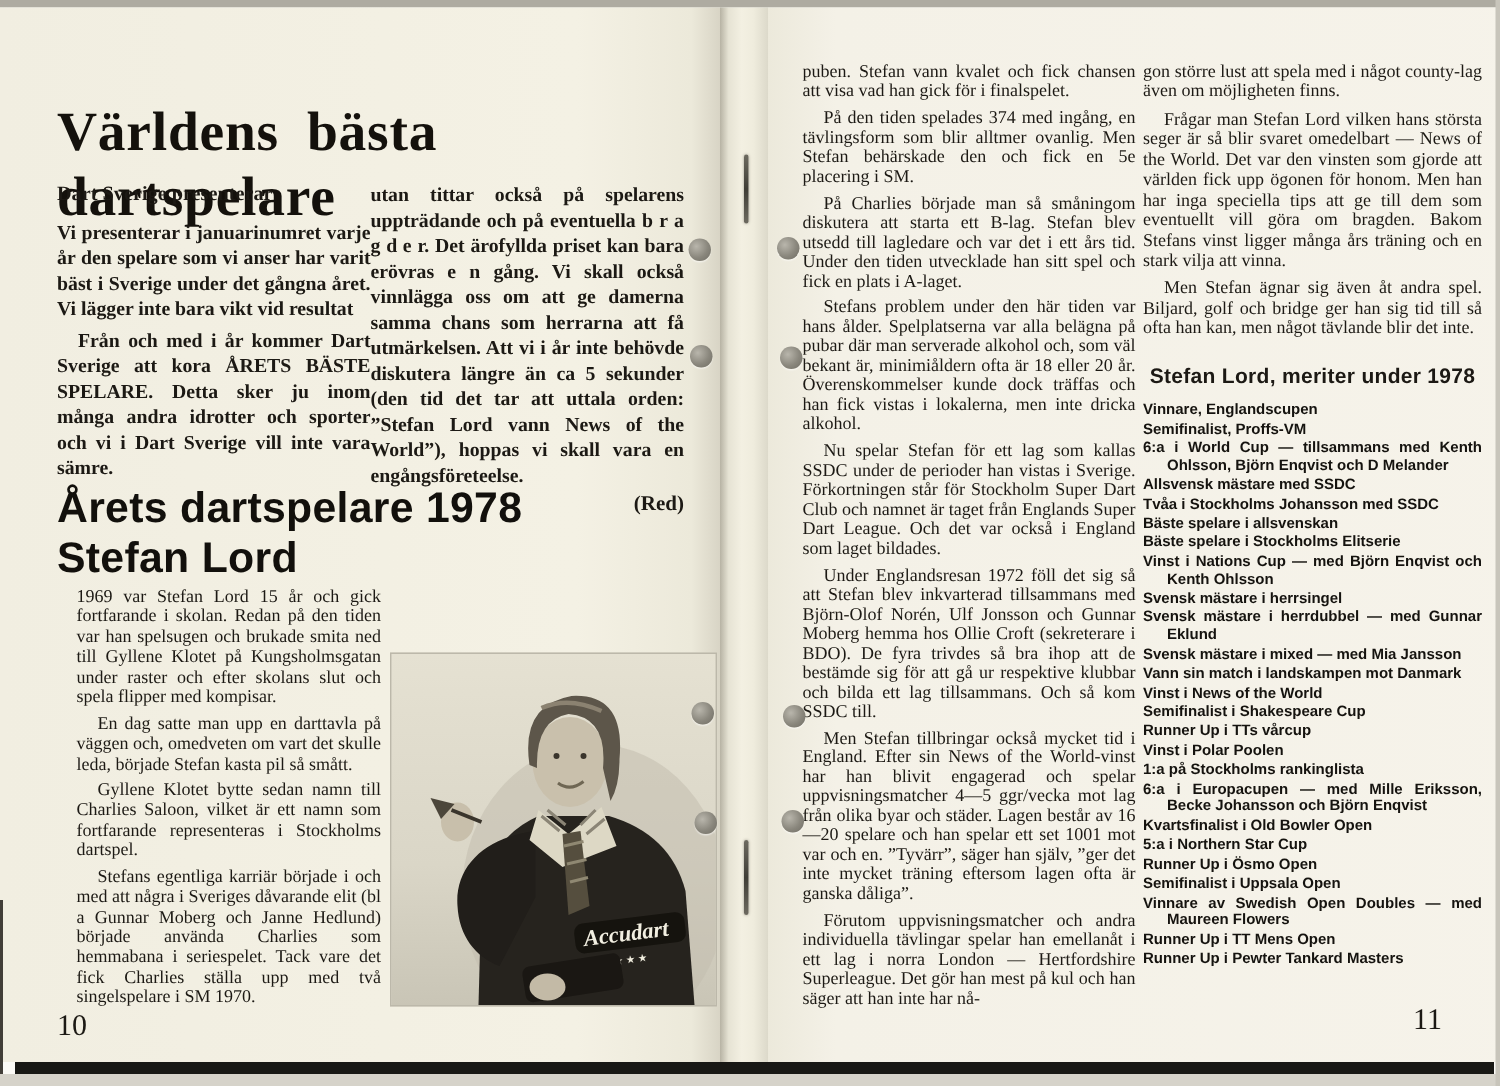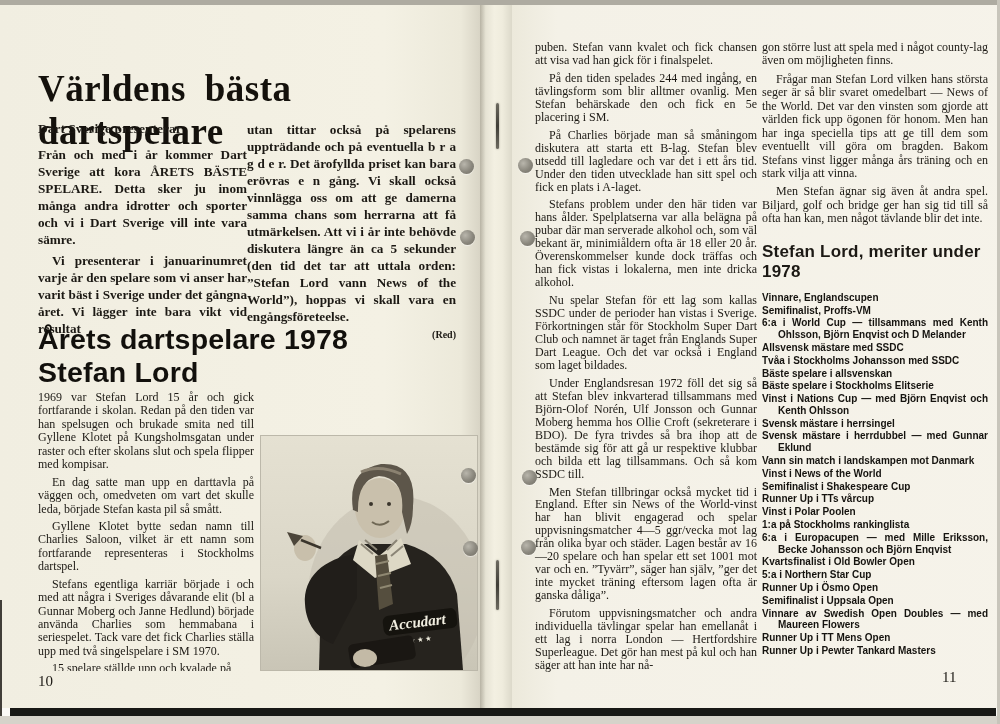--- a/index.html
+++ b/index.html
@@ -30,65 +30,65 @@
 
   
   .main-title{position:absolute;left:38px;top:62px;margin:0;
     font-size:37px;font-weight:bold;letter-spacing:.5px;word-spacing:9px;color:#14110c;}
   .intro-row{position:absolute;left:38px;top:116px;width:434px;display:flex;gap:0;}
   .intro-col{width:209px;}
   .kicker{margin:0 0 9px 0;font-size:13.5px;font-weight:bold;}
   .bold-paras p{font-weight:bold;font-size:13.2px;line-height:1.29;}
   .paras p{margin:0;text-align:justify;}
   .paras p + p{text-indent:14px;margin-top:4px;}
-  .byline{margin:4px 0 0 0;font-weight:bold;font-size:10px;text-align:right;}
+  .byline{margin:4px 0 0 0;font-weight:bold;font-size:14px;text-align:right;}
   .section-heading{position:absolute;left:38px;top:318px;margin:0;
     font-family:"Liberation Sans", sans-serif;font-size:28.5px;font-weight:bold;
     line-height:1.15;letter-spacing:.2px;color:#12100c;}
   .body-col{position:absolute;left:38px;top:386px;width:216px;height:280px;overflow:hidden;}
-  .body-col p{font-size:12px;line-height:1.12;}
+  .body-col p{font-size:12px;line-height:1.12;margin-left:13px;}
   .body-col p + p{margin-top:4px;}
-  .page-num{position:absolute;font-size:15px;color:#1c1914;}
+  .page-num{position:absolute;font-size:20px;color:#1c1914;}
   .page-num.pn-left{left:38px;top:668px;}
   .page-num.pn-right{left:430px;top:664px;}
 
   
   .photo{position:absolute;left:260px;top:430px;width:216px;height:234px;margin:0;
     border:1px solid #bcb8aa;background:#ddd9ca;}
   .photo svg{display:block;}
 
   
   .rcol1{position:absolute;left:23px;top:36px;width:222px;}
   .rcol1 p{font-size:12px;line-height:1.08;}
   .rcol1 p + p{margin-top:5px;}
   .rcol2{position:absolute;left:250px;top:36px;width:226px;}
   .rcol2 .rparas p{font-size:12px;line-height:1.12;}
   .rcol2 .rparas p + p{margin-top:5px;}
   .merits-heading{margin:16px 0 10px 0;font-family:"Liberation Sans", sans-serif;
-    font-size:17px;font-weight:bold;text-align:left;letter-spacing:.2px;}
+    font-size:14px;font-weight:bold;text-align:center;letter-spacing:.2px;}
   .merits p{margin:0 0 1.5px 0;font-family:"Liberation Sans", sans-serif;
     font-size:10px;font-weight:bold;line-height:1.14;
     padding-left:16px;text-indent:-16px;text-align:justify;color:#15130f;}
 </style>
 </head>
 <body>
 
 <div class="spread">
 
   <div class="scan-top"></div>
 
   <div class="page page-left">
     <h1 class="main-title">Världens bästa dartspelare</h1>
 
     <div class="intro-row">
       <div class="intro-col">
         <p class="kicker">Dart Sverige presenterar</p>
         <div class="paras bold-paras">
+            <p>Vi presenterar i januarinumret varje år den spelare som vi anser har varit bäst i Sverige under det gångna året. Vi lägger inte bara vikt vid resultat</p>
             <p>Från och med i år kommer Dart Sverige att kora ÅRETS BÄSTE SPELARE. Detta sker ju inom många andra idrotter och sporter och vi i Dart Sverige vill inte vara sämre.</p>
-            <p>Vi presenterar i januarinumret varje år den spelare som vi anser har varit bäst i Sverige under det gångna året. Vi lägger inte bara vikt vid resultat</p>
           </div>
       </div>
       <div class="intro-col">
         <div class="paras bold-paras">
             <p>utan tittar också på spelarens uppträdande och på eventuella b r a g d e r. Det ärofyllda priset kan bara erövras e n  gång. Vi skall också vinnlägga oss om att ge damerna samma chans som herrarna att få utmärkelsen. Att vi i år inte behövde diskutera längre än ca 5 sekunder (den tid det tar att uttala orden: ”Stefan Lord vann News of the World”), hoppas vi skall vara en engångsföreteelse.</p>
           </div>
         <p class="byline">(Red)</p>
       </div>
     </div>
 
@@ -156,21 +156,21 @@
   <div class="hole" style="left:461px;top:468px;"></div>
   <div class="hole" style="left:463px;top:541px;"></div>
   <div class="hole" style="left:518px;top:158px;"></div>
   <div class="hole" style="left:520px;top:231px;"></div>
   <div class="hole" style="left:522px;top:470px;"></div>
   <div class="hole" style="left:521px;top:540px;"></div>
 
   <div class="page page-right">
     <div class="rcol1 paras">
         <p>puben. Stefan vann kvalet och fick chansen att visa vad han gick för i finalspelet.</p>
-        <p>På den tiden spelades 244 med ingång, en tävlingsform som blir alltmer ovanlig. Men Stefan behärskade den och fick en 5e placering i SM.</p>
+        <p>På den tiden spelades 374 med ingång, en tävlingsform som blir alltmer ovanlig. Men Stefan behärskade den och fick en 5e placering i SM.</p>
         <p>På Charlies började man så småningom diskutera att starta ett B-lag. Stefan blev utsedd till lagledare och var det i ett års tid. Under den tiden utvecklade han sitt spel och fick en plats i A-laget.</p>
         <p>Stefans problem under den här tiden var hans ålder. Spelplatserna var alla belägna på pubar där man serverade alkohol och, som väl bekant är, minimiåldern ofta är 18 eller 20 år. Överenskommelser kunde dock träffas och han fick vistas i lokalerna, men inte dricka alkohol.</p>
         <p>Nu spelar Stefan för ett lag som kallas SSDC under de perioder han vistas i Sverige. Förkortningen står för Stockholm Super Dart Club och namnet är taget från Englands Super Dart League. Och det var också i England som laget bildades.</p>
         <p>Under Englandsresan 1972 föll det sig så att Stefan blev inkvarterad tillsammans med Björn-Olof Norén, Ulf Jonsson och Gunnar Moberg hemma hos Ollie Croft (sekreterare i BDO). De fyra trivdes så bra ihop att de bestämde sig för att gå ur respektive klubbar och bilda ett lag tillsammans. Och så kom SSDC till.</p>
         <p>Men Stefan tillbringar också mycket tid i England. Efter sin News of the World-vinst har han blivit engagerad och spelar uppvisningsmatcher 4—5 ggr/vecka mot lag från olika byar och städer. Lagen består av 16—20 spelare och han spelar ett set 1001 mot var och en. ”Tyvärr”, säger han själv, ”ger det inte mycket träning eftersom lagen ofta är ganska dåliga”.</p>
         <p>Förutom uppvisningsmatcher och andra individuella tävlingar spelar han emellanåt i ett lag i norra London — Hertfordshire Superleague. Det gör han mest på kul och han säger att han inte har nå-</p>
       </div>
     <div class="rcol2">
       <div class="rparas paras">
           <p>gon större lust att spela med i något county-lag även om möjligheten finns.</p>
@@ -182,20 +182,21 @@
           <p>Vinnare, Englandscupen</p>
           <p>Semifinalist, Proffs-VM</p>
           <p>6:a i World Cup — tillsammans med Kenth Ohlsson, Björn Enqvist och D Melander</p>
           <p>Allsvensk mästare med SSDC</p>
           <p>Tvåa i Stockholms Johansson med SSDC</p>
           <p>Bäste spelare i allsvenskan</p>
           <p>Bäste spelare i Stockholms Elitserie</p>
           <p>Vinst i Nations Cup — med Björn Enqvist och Kenth Ohlsson</p>
           <p>Svensk mästare i herrsingel</p>
           <p>Svensk mästare i herrdubbel — med Gunnar Eklund</p>
+          <p>Svensk mästare i mixed — med Mia Jansson</p>
           <p>Vann sin match i landskampen mot Danmark</p>
           <p>Vinst i News of the World</p>
           <p>Semifinalist i Shakespeare Cup</p>
           <p>Runner Up i TTs vårcup</p>
           <p>Vinst i Polar Poolen</p>
           <p>1:a på Stockholms rankinglista</p>
           <p>6:a i Europacupen — med Mille Eriksson, Becke Johansson och Björn Enqvist</p>
           <p>Kvartsfinalist i Old Bowler Open</p>
           <p>5:a i Northern Star Cup</p>
           <p>Runner Up i Ösmo Open</p>

